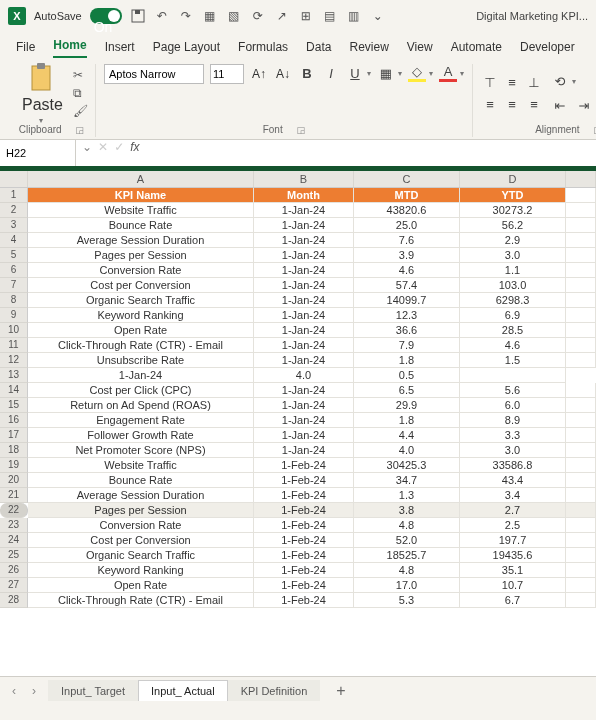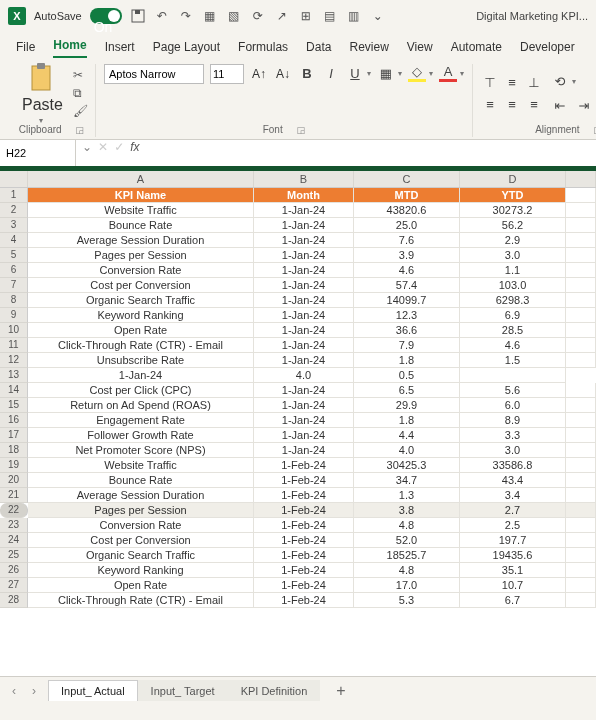--- a/index.html
+++ b/index.html
@@ -461,18 +461,18 @@
         <div class="cell">6.7</div>
         <div class="cell"></div>
       </div>
     </div>
 </div>
 
 <div class="sheet-tabs">
   <span class="nav-arrow">‹</span>
   <span class="nav-arrow">›</span>
   <div id="stab-container" style="display:flex;gap:0">
+      <div class="stab">Input_ Target</div>
       <div class="stab active">Input_ Actual</div>
-      <div class="stab">Input_ Target</div>
       <div class="stab">KPI Definition</div>
     </div>
   <span class="addtab">+</span>
 </div>
 
 </body></html>

